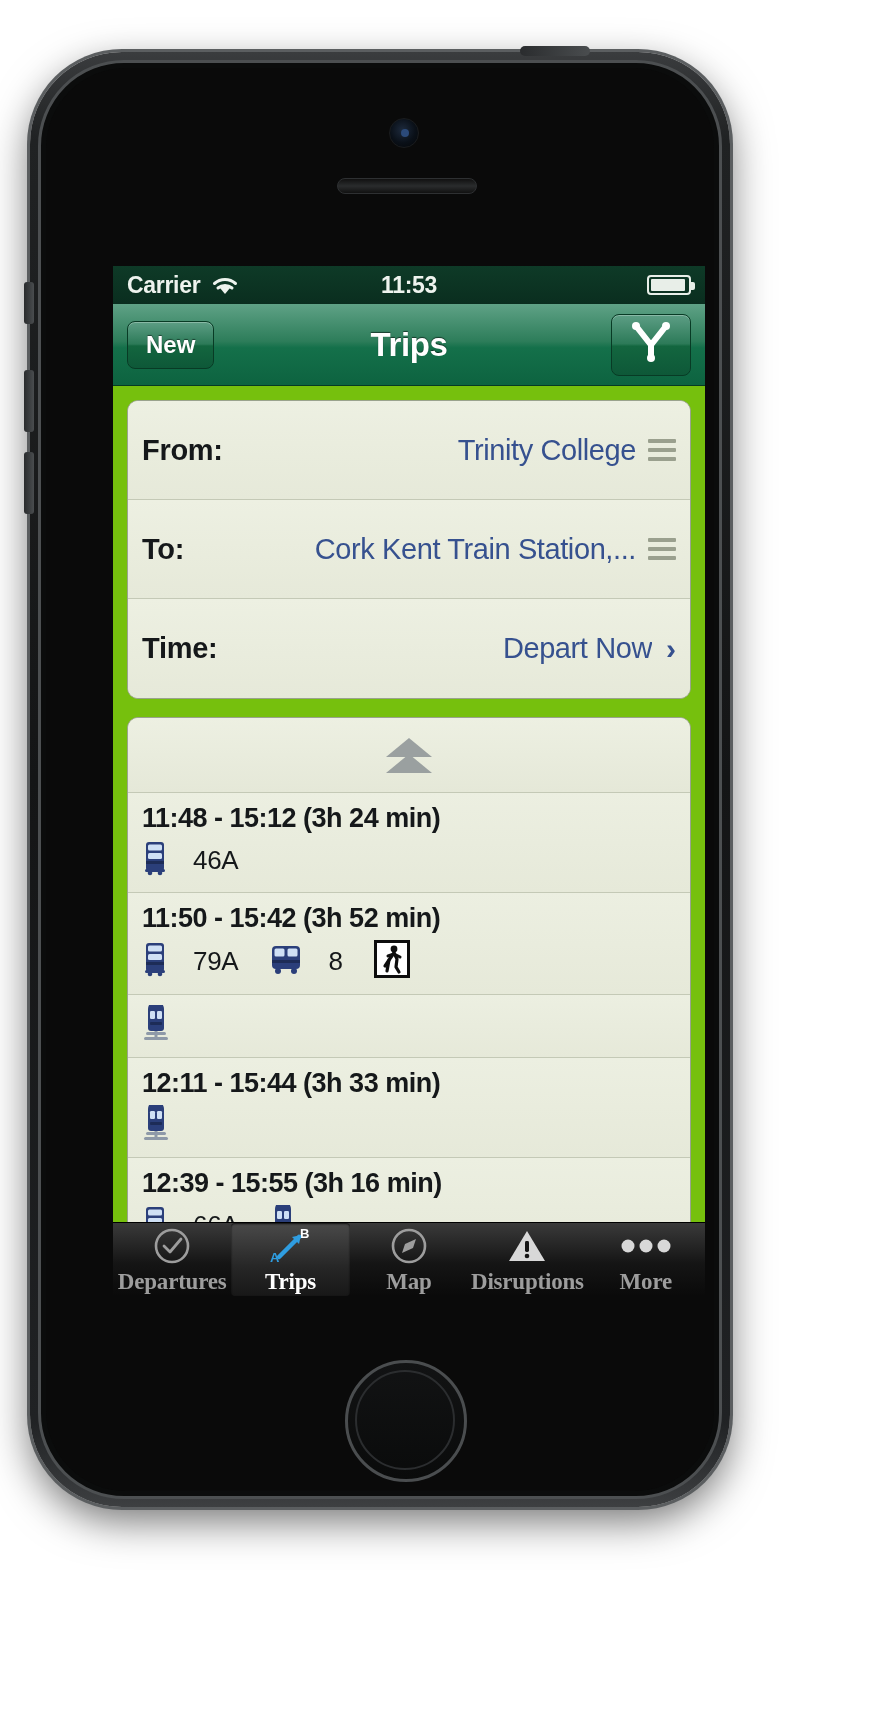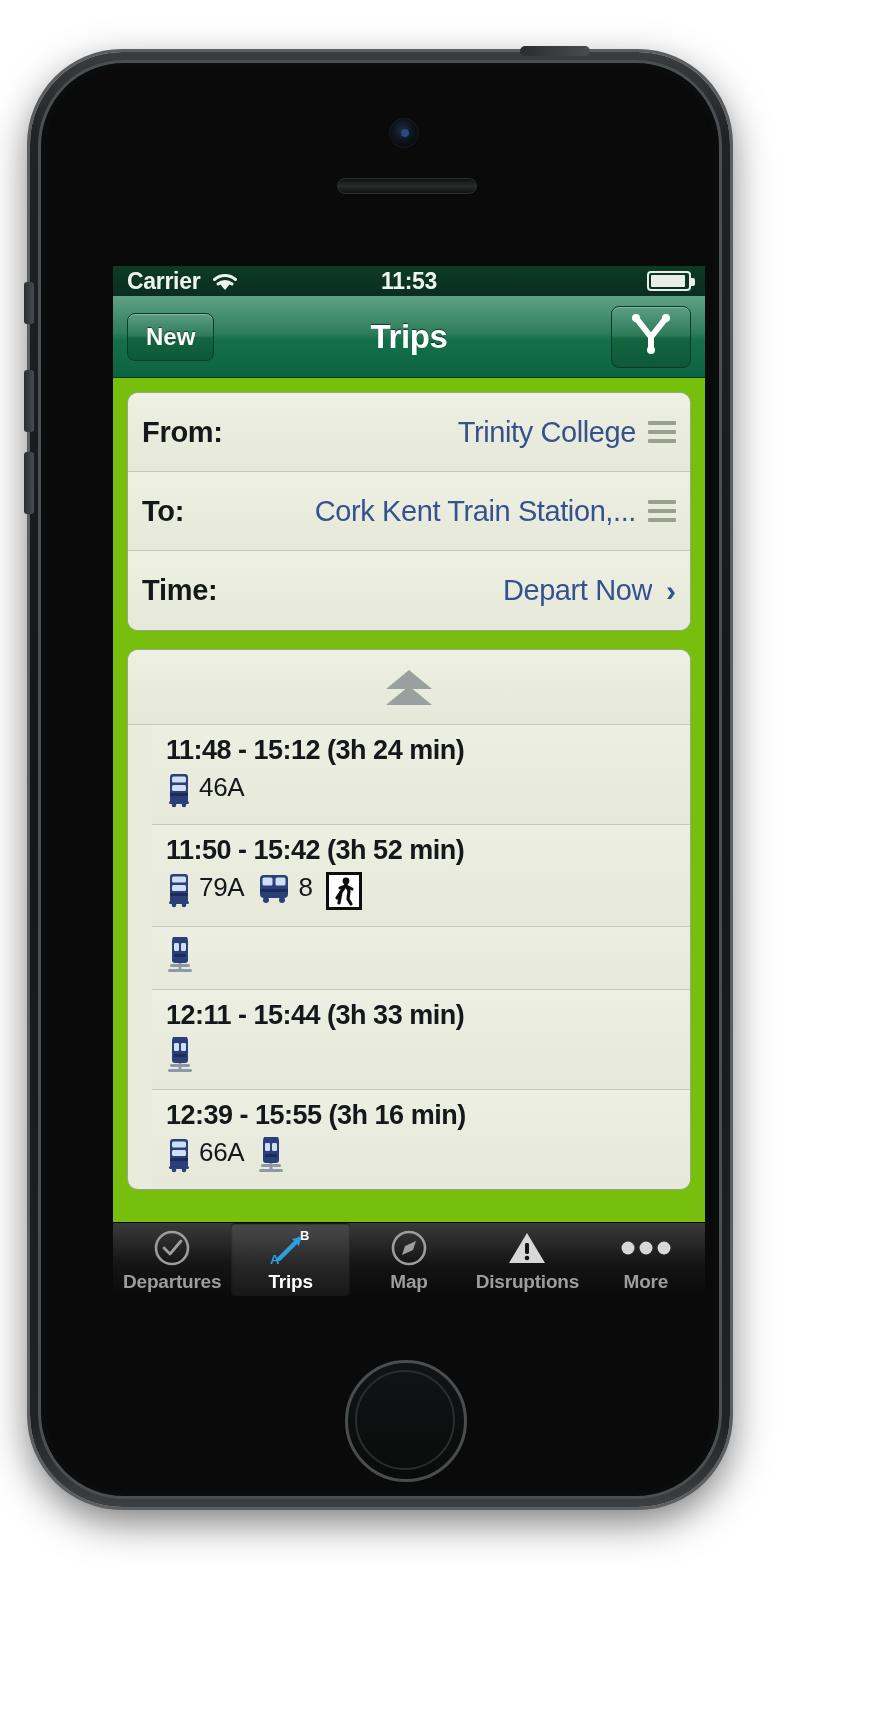--- a/index.html
+++ b/index.html
@@ -68,21 +68,21 @@
   
   #screen{
     position:absolute; left:113px; top:266px;
     width:592px; height:1030px;
     background:#76c00d;
     overflow:hidden;
   }
 
   
   #status-bar{
-    height:30px;
+    height:38px;
     background:linear-gradient(180deg,#0e3a27 0%,#0a2e1f 100%);
     display:flex; align-items:center;
     padding:0 14px;
     color:#eef3ee;
     font-size:23px; font-weight:bold;
     position:relative;
   }
   #status-carrier{ letter-spacing:-.3px; }
   #wifi-icon{ margin-left:10px; display:flex; align-items:flex-end; }
   #status-time{
@@ -141,21 +141,21 @@
   .card{
     background:#e9ecdc;
     border:1px solid #9aa38d;
     border-radius:11px;
     overflow:hidden;
   }
   #form-card{ margin-bottom:18px; }
 
   .form-row{
     display:flex; align-items:center;
-    height:79px;
+    height:99px;
     padding:0 14px;
     border-bottom:1px solid #c4c9b6;
     background:linear-gradient(180deg,#edf0e2 0%,#e6e9d9 100%);
     cursor:pointer;
   }
   .form-row:last-child{ border-bottom:none; }
   .form-label{
     font-size:29px; font-weight:bold; color:#15181a;
     letter-spacing:-.3px;
   }
@@ -192,29 +192,28 @@
     border-right:23px solid transparent;
     border-bottom:19px solid #9aa0a0;
   }
   .dbl-chevron span:first-child{ margin-bottom:-3px; }
 
   .trip-row{
     padding:10px 14px 12px 14px;
     border-bottom:1px solid #c4c9b6;
     background:linear-gradient(180deg,#ecefe1 0%,#e6e9d9 100%);
     cursor:pointer;
-    margin-left:24px;
   }
   .trip-row:last-child{ border-bottom:none; }
   .trip-time{
     font-size:27px; font-weight:bold; color:#15181a;
     letter-spacing:-.5px;
     margin-bottom:6px;
   }
-  .trip-legs{ display:flex; align-items:flex-start; gap:7px; min-height:38px; }
+  .trip-legs{ display:flex; align-items:center; gap:25px; min-height:38px; }
   .leg-label{ font-size:26px; color:#15181a; letter-spacing:-.3px; margin-right:6px; }
 
   
   .ic{ flex:0 0 auto; display:block; }
 
   
   #tab-bar{
     position:absolute; left:113px; top:1222px;
     width:592px; height:74px;
     background:linear-gradient(180deg,#3a3a3a 0%,#151515 55%,#0a0a0a 100%);
@@ -224,22 +223,23 @@
   .tab{
     flex:1; display:flex; flex-direction:column; align-items:center; justify-content:center;
     gap:2px; cursor:pointer; position:relative;
   }
   .tab.selected{
     background:linear-gradient(180deg,#4a4a4a 0%,#262626 60%,#181818 100%);
     box-shadow:inset 0 1px 2px rgba(0,0,0,.8);
     border-radius:4px;
   }
   .tab-label{
-    font-size:19px; font-weight:bold; color:#9d9d9d;
+    font-size:23px; font-weight:bold; color:#9d9d9d;
     letter-spacing:-.2px;
+    font-family:Liberation Serif, serif;
   }
   .tab.selected .tab-label{ color:#ffffff; }
   .tab-icon{ height:42px; display:flex; align-items:center; justify-content:center; }
 </style>
 </head>
 <body>
 
 <div id="device-frame"></div>
 <div class="side-btn" id="btn-power"></div>
 <div class="side-btn" id="btn-silent"></div>

